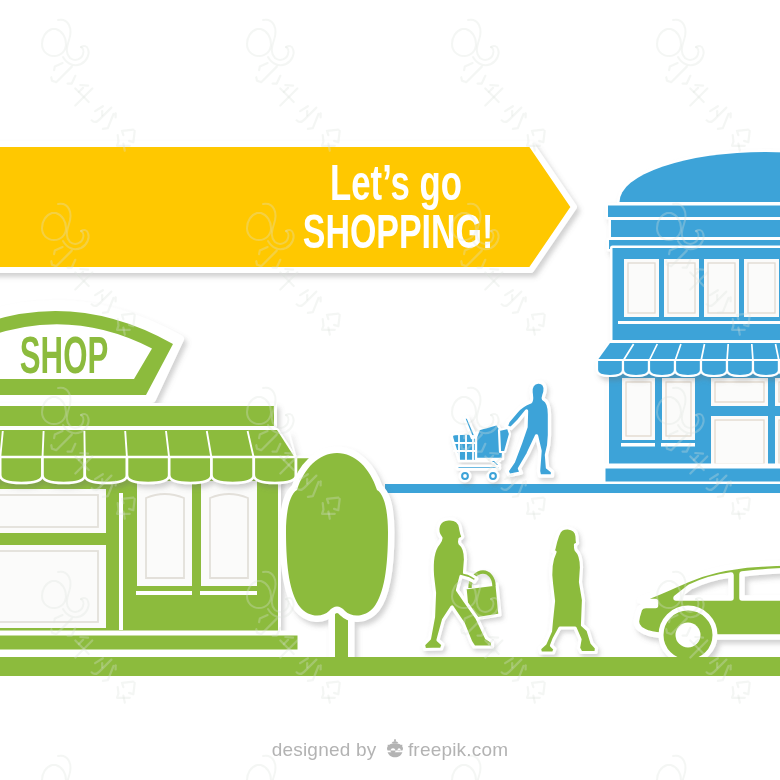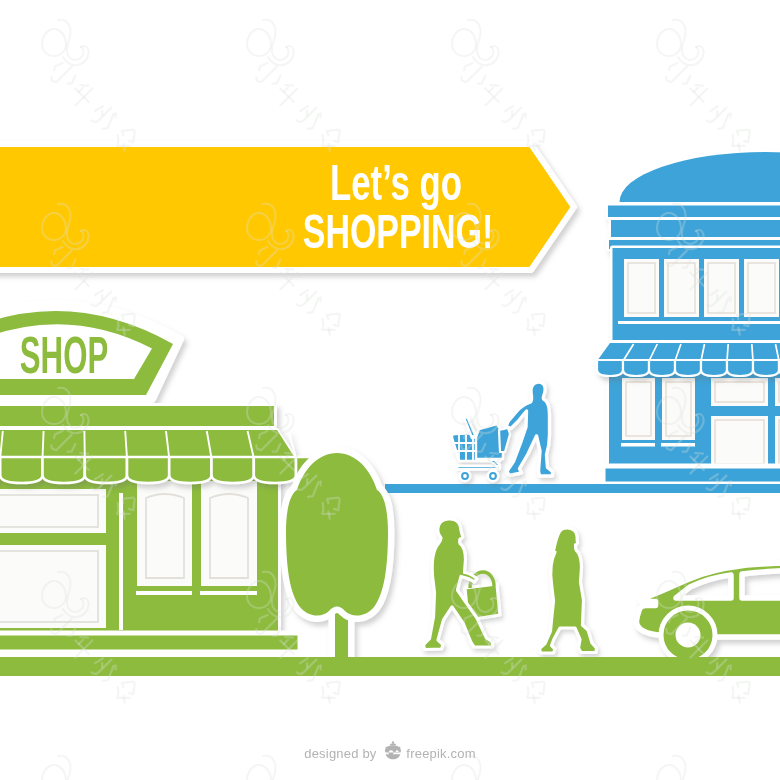--- a/index.html
+++ b/index.html
@@ -2,21 +2,21 @@
 <html><head>
 <meta charset="utf-8">
 <title>Let's go Shopping</title>
 <style>
   html,body{margin:0;padding:0;}
   body{width:780px;height:780px;overflow:hidden;background:#ffffff;
        font-family:"Liberation Sans",sans-serif;}
   #stage{position:relative;width:780px;height:780px;background:#fff;}
   #stage svg.layer{position:absolute;left:0;top:0;width:780px;height:780px;display:block;}
   #credit{position:absolute;left:0;right:0;bottom:16px;text-align:center;
-          font-family:"Liberation Sans",sans-serif;font-size:13px;color:#b3b3b3;
+          font-family:"Liberation Sans",sans-serif;font-size:19px;color:#b3b3b3;
           letter-spacing:0.2px;}
   #credit .cr-logo{display:inline-block;vertical-align:-3px;margin:0 3px;}
 </style>
 </head>
 <body>
 
 <div id="stage">
   <svg class="layer" id="art" viewBox="0 0 780 780">
     <defs>
       <filter id="dropsh" x="-25%" y="-25%" width="160%" height="160%">

